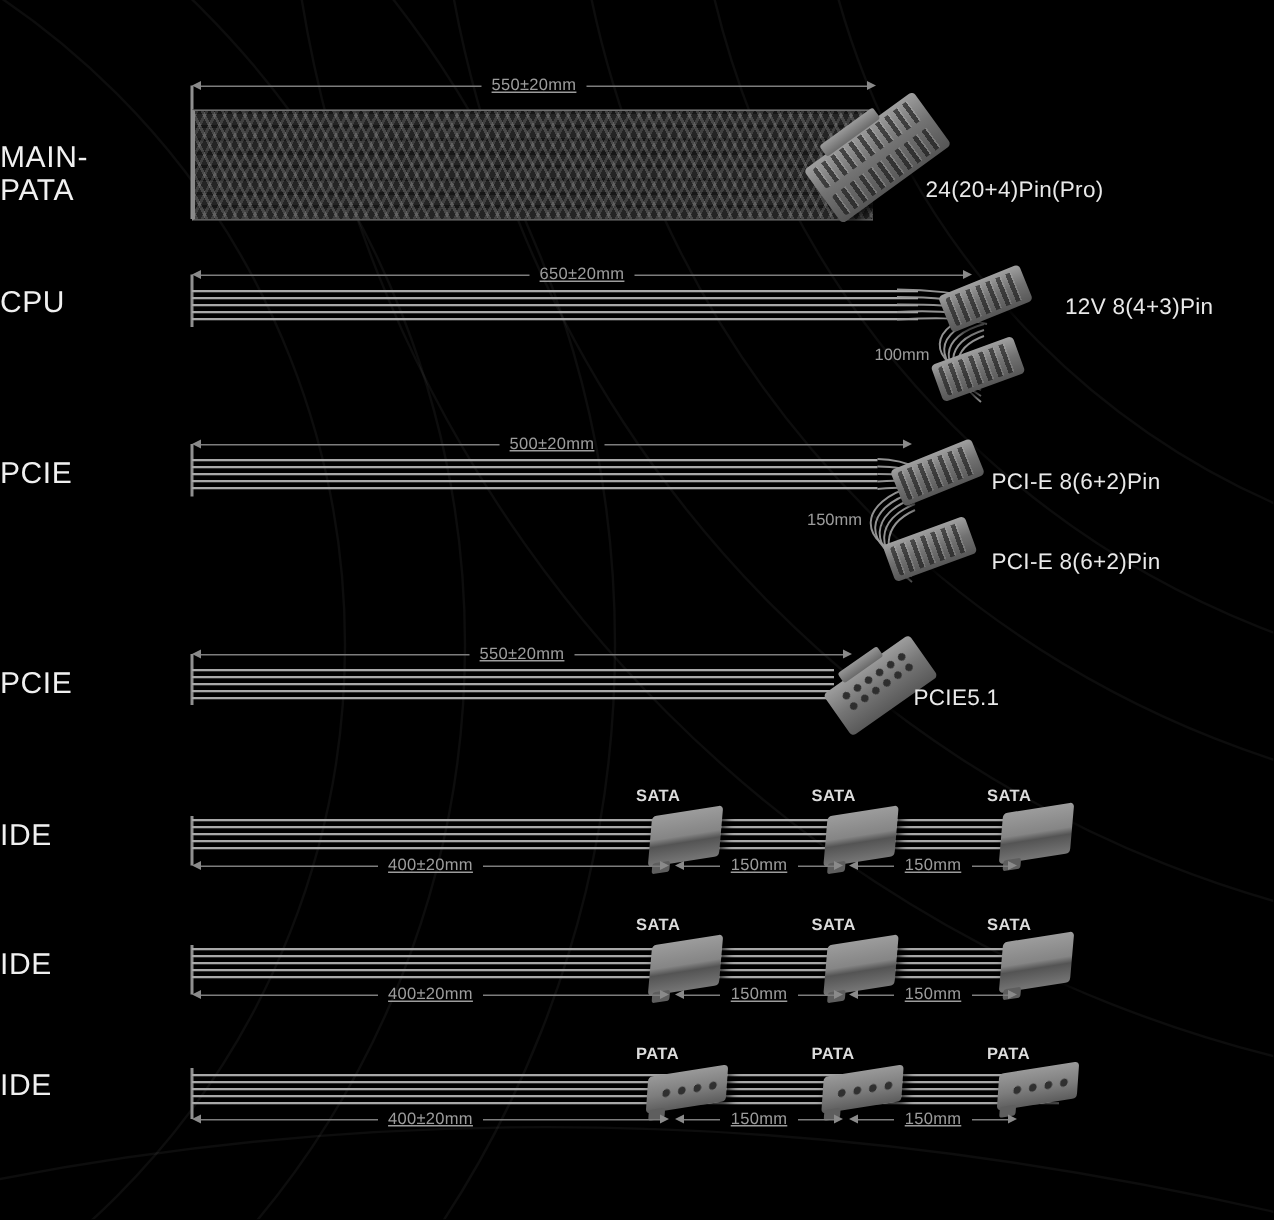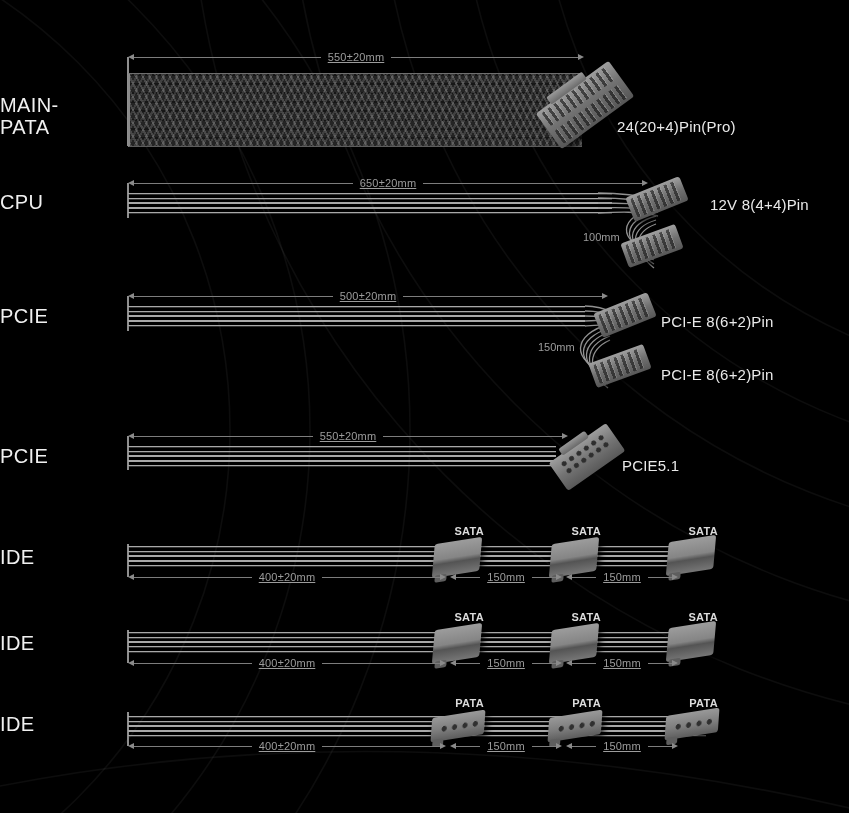--- a/index.html
+++ b/index.html
@@ -6,21 +6,21 @@
   .stage{position:relative;width:849px;height:813px;background:#000;overflow:hidden;
          font-family:"Liberation Sans",sans-serif;-webkit-font-smoothing:antialiased;}
   .bg-swirls{position:absolute;inset:0;pointer-events:none;}
 
   
   .rowlabel{position:absolute;left:0;width:122px;text-align:left;color:#f0f0f0;
             font-size:20px;line-height:22px;letter-spacing:.4px;}
   
   .connlabel{position:absolute;color:#e9e9e9;font-size:15px;white-space:nowrap;letter-spacing:.2px;}
   
-  .pluglabel{position:absolute;width:60px;text-align:right;color:#dcdcdc;font-size:11px;
+  .pluglabel{position:absolute;width:60px;text-align:left;color:#dcdcdc;font-size:11px;
              font-weight:bold;letter-spacing:.3px;}
   
   .branchlabel{position:absolute;color:#9c9c9c;font-size:11px;white-space:nowrap;}
 
   
   .dim{position:absolute;display:flex;align-items:center;height:12px;color:#9c9c9c;font-size:11px;}
   .dim .ln{flex:1;height:1px;background:#7d7d7d;}
   .dim .tx{padding:0 7px;white-space:nowrap;letter-spacing:.2px;text-decoration:underline;}
   .aL{width:0;height:0;border-top:3px solid transparent;border-bottom:3px solid transparent;
       border-right:6px solid #8a8a8a;}
@@ -129,21 +129,21 @@
       <path d="M0,27 C 20,26 42,25 60,30"></path>
       <path d="M58,22 C 20,30 18,56 56,66"></path>
         <path d="M58,26 C 24,34 22,58 56,70"></path>
       <path d="M58,30 C 28,38 26,60 56,74"></path>
         <path d="M58,34 C 32,42 30,62 56,78"></path>
       <path d="M58,38 C 36,46 34,64 56,82"></path>
     </svg>
     <div class="conn c8" style="left:628px;top:186px;transform:rotate(-22deg);"></div>
     <div class="conn c8" style="left:623px;top:233px;transform:rotate(-20deg);"></div>
     <div class="branchlabel" style="left:583px;top:231px;">100mm</div>
-    <div class="connlabel" style="left:710px;top:196px;">12V 8(4+4)Pin</div>
+    <div class="connlabel" style="left:710px;top:196px;">12V 8(4+3)Pin</div>
   </div>
 
   <div>
     <div class="rowlabel" style="top:305px;">PCIE</div>
     <div class="dim" style="left:128px;top:290px;width:480px;">
       <span class="aL"></span>
       <span class="ln"></span>
       <span class="tx">500±20mm</span>
       <span class="ln"></span>
       <span class="aR"></span>
@@ -176,21 +176,21 @@
       <span class="ln"></span>
       <span class="tx">550±20mm</span>
       <span class="ln"></span>
       <span class="aR"></span>
     </div>
     <div class="tick" style="left:127px;top:436px;height:34px;"></div>
     <div class="wires" style="left:128px;top:446px;width:428px;"></div>
     <div class="conn c12" style="left:552px;top:440px;">
       <div class="latch"></div>
     </div>
-    <div class="connlabel" style="left:622px;top:457px;">PCIE5.1</div>
+    <div class="connlabel" style="left:609px;top:457px;">PCIE5.1</div>
   </div>
 
   <div>
     <div class="rowlabel" style="top:546px;">IDE</div>
     <div class="tick" style="left:127px;top:544px;height:33px;"></div>
     <div class="wires" style="left:128px;top:546px;width:578px;"></div>
     <div class="pluglabel" style="left:424px;top:525px;">SATA</div>
     <div class="pluglabel" style="left:541px;top:525px;">SATA</div>
     <div class="pluglabel" style="left:658px;top:525px;">SATA</div>
     <div class="conn sata" style="left:433px;top:541px;"></div>

